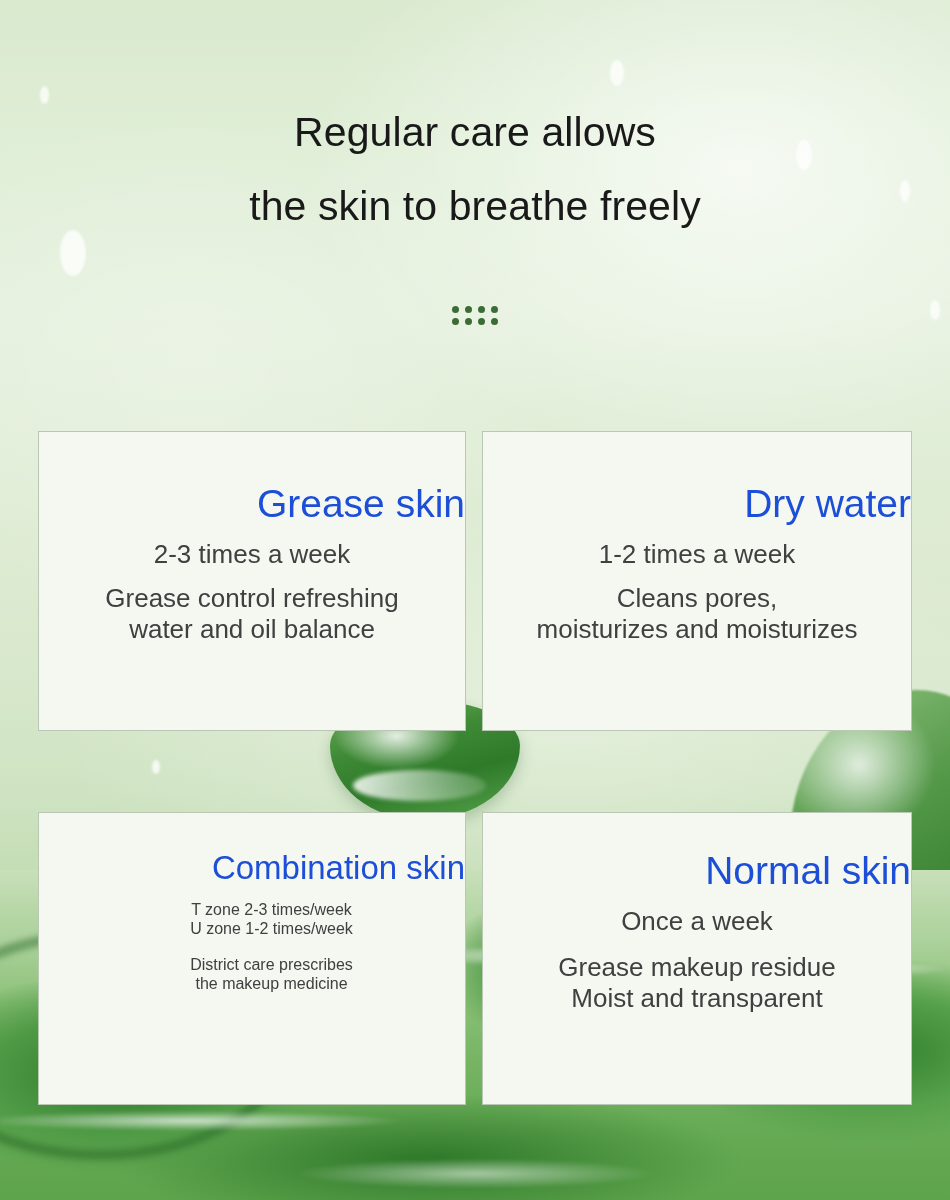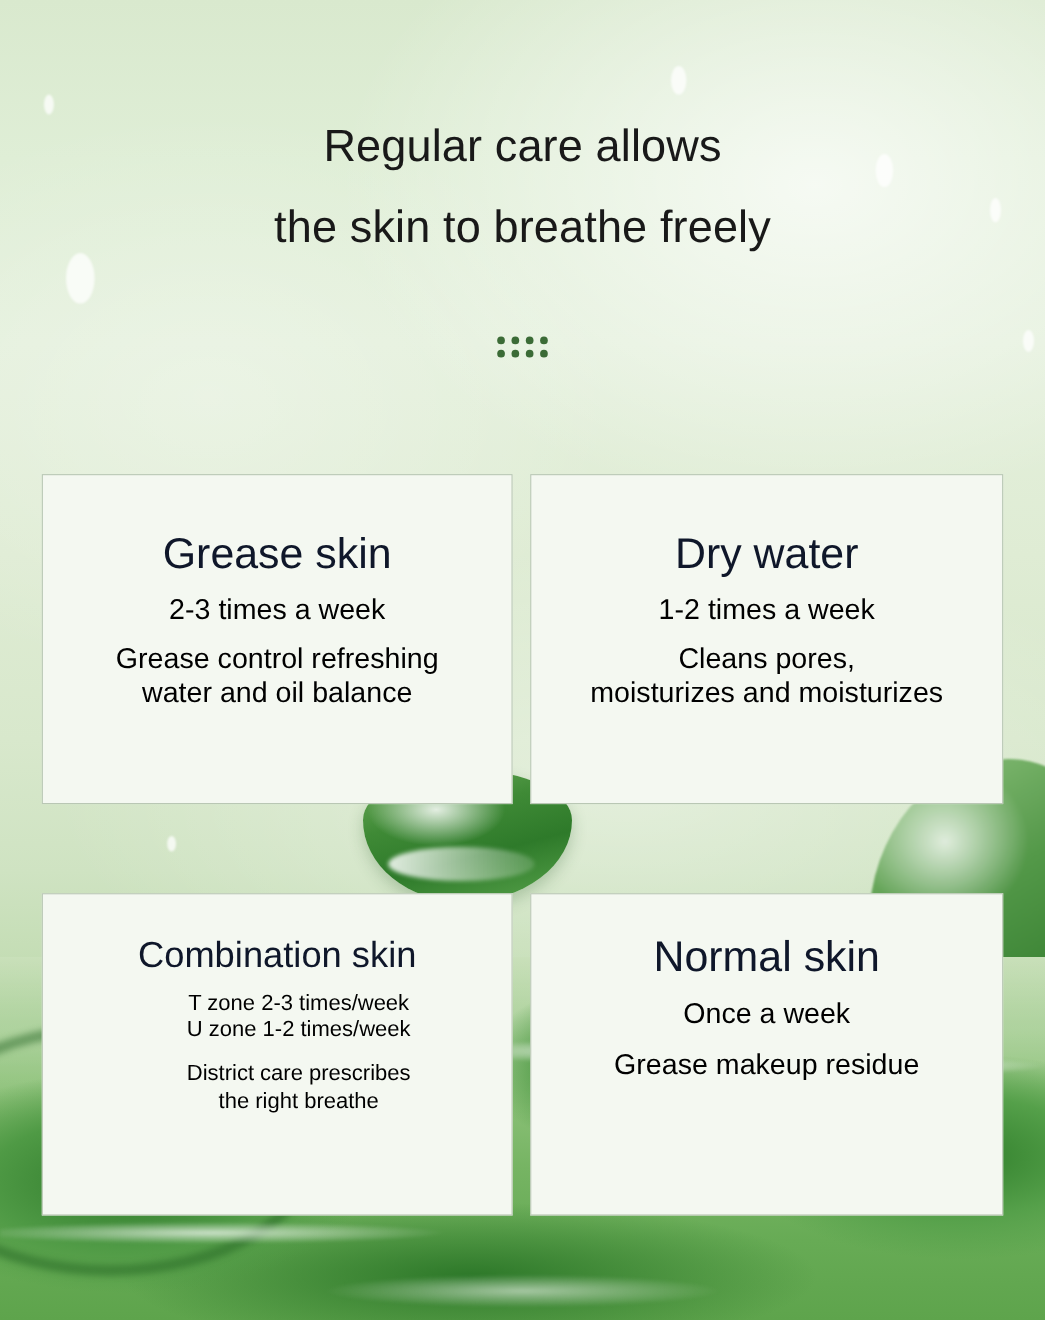--- a/index.html
+++ b/index.html
@@ -158,37 +158,38 @@
   .card-1 { left:38px;  top:431px; width:428px; height:300px; }
   .card-2 { left:482px; top:431px; width:430px; height:300px; }
   .card-3 { left:38px;  top:812px; width:428px; height:293px; }
   .card-4 { left:482px; top:812px; width:430px; height:293px; }
 
   .card-inner { position:absolute; left:0; right:0; }
   .card-1 .card-inner, .card-2 .card-inner { top:52px; }
   .card-3 .card-inner, .card-4 .card-inner { top:38px; }
 
   .card-title {
-    color:#0f172a;
+    color:#1d4ed8;
     font-size:39px;
     font-weight:400;
     line-height:1.05;
     white-space:nowrap;
+    text-align:right;
   }
   .card-3 .card-title { font-size:33px; }
 
-  .card-body { margin-top:14px; color:#000000; }
+  .card-body { margin-top:14px; color:#404040; }
   .body-line {
     font-size:26px;
     line-height:1.22;
     font-weight:400;
     white-space:nowrap;
   }
   .group-gap { margin-top:12px; }
-  .card-3 .body-line { font-size:20px;padding-left:39px; }
+  .card-3 .body-line { font-size:16px;padding-left:39px; }
   .card-3 .group-gap { margin-top:16px; }
   .card-4 .group-gap { margin-top:14px; }
 </style>
 </head>
 <body>
 
 <div id="poster">
 
   <div class="bg-layer bg-base"></div>
   <div class="bg-layer bg-haze"></div>
@@ -247,28 +248,29 @@
     </div>
   </div>
 
   <div class="card card-3">
     <div class="card-inner">
       <div class="card-title">Combination skin</div>
       <div class="card-body">
         <div class="body-line">T zone 2-3 times/week</div>
         <div class="body-line">U zone 1-2 times/week</div>
         <div class="body-line group-gap">District care prescribes</div>
-        <div class="body-line">the right breathe</div>
+        <div class="body-line">the makeup medicine</div>
       </div>
     </div>
   </div>
 
   <div class="card card-4">
     <div class="card-inner">
       <div class="card-title">Normal skin</div>
       <div class="card-body">
         <div class="body-line">Once a week</div>
         <div class="body-line group-gap">Grease makeup residue</div>
+        <div class="body-line">Moist and transparent</div>
       </div>
     </div>
   </div>
 
 </div>
 
 </body></html>

